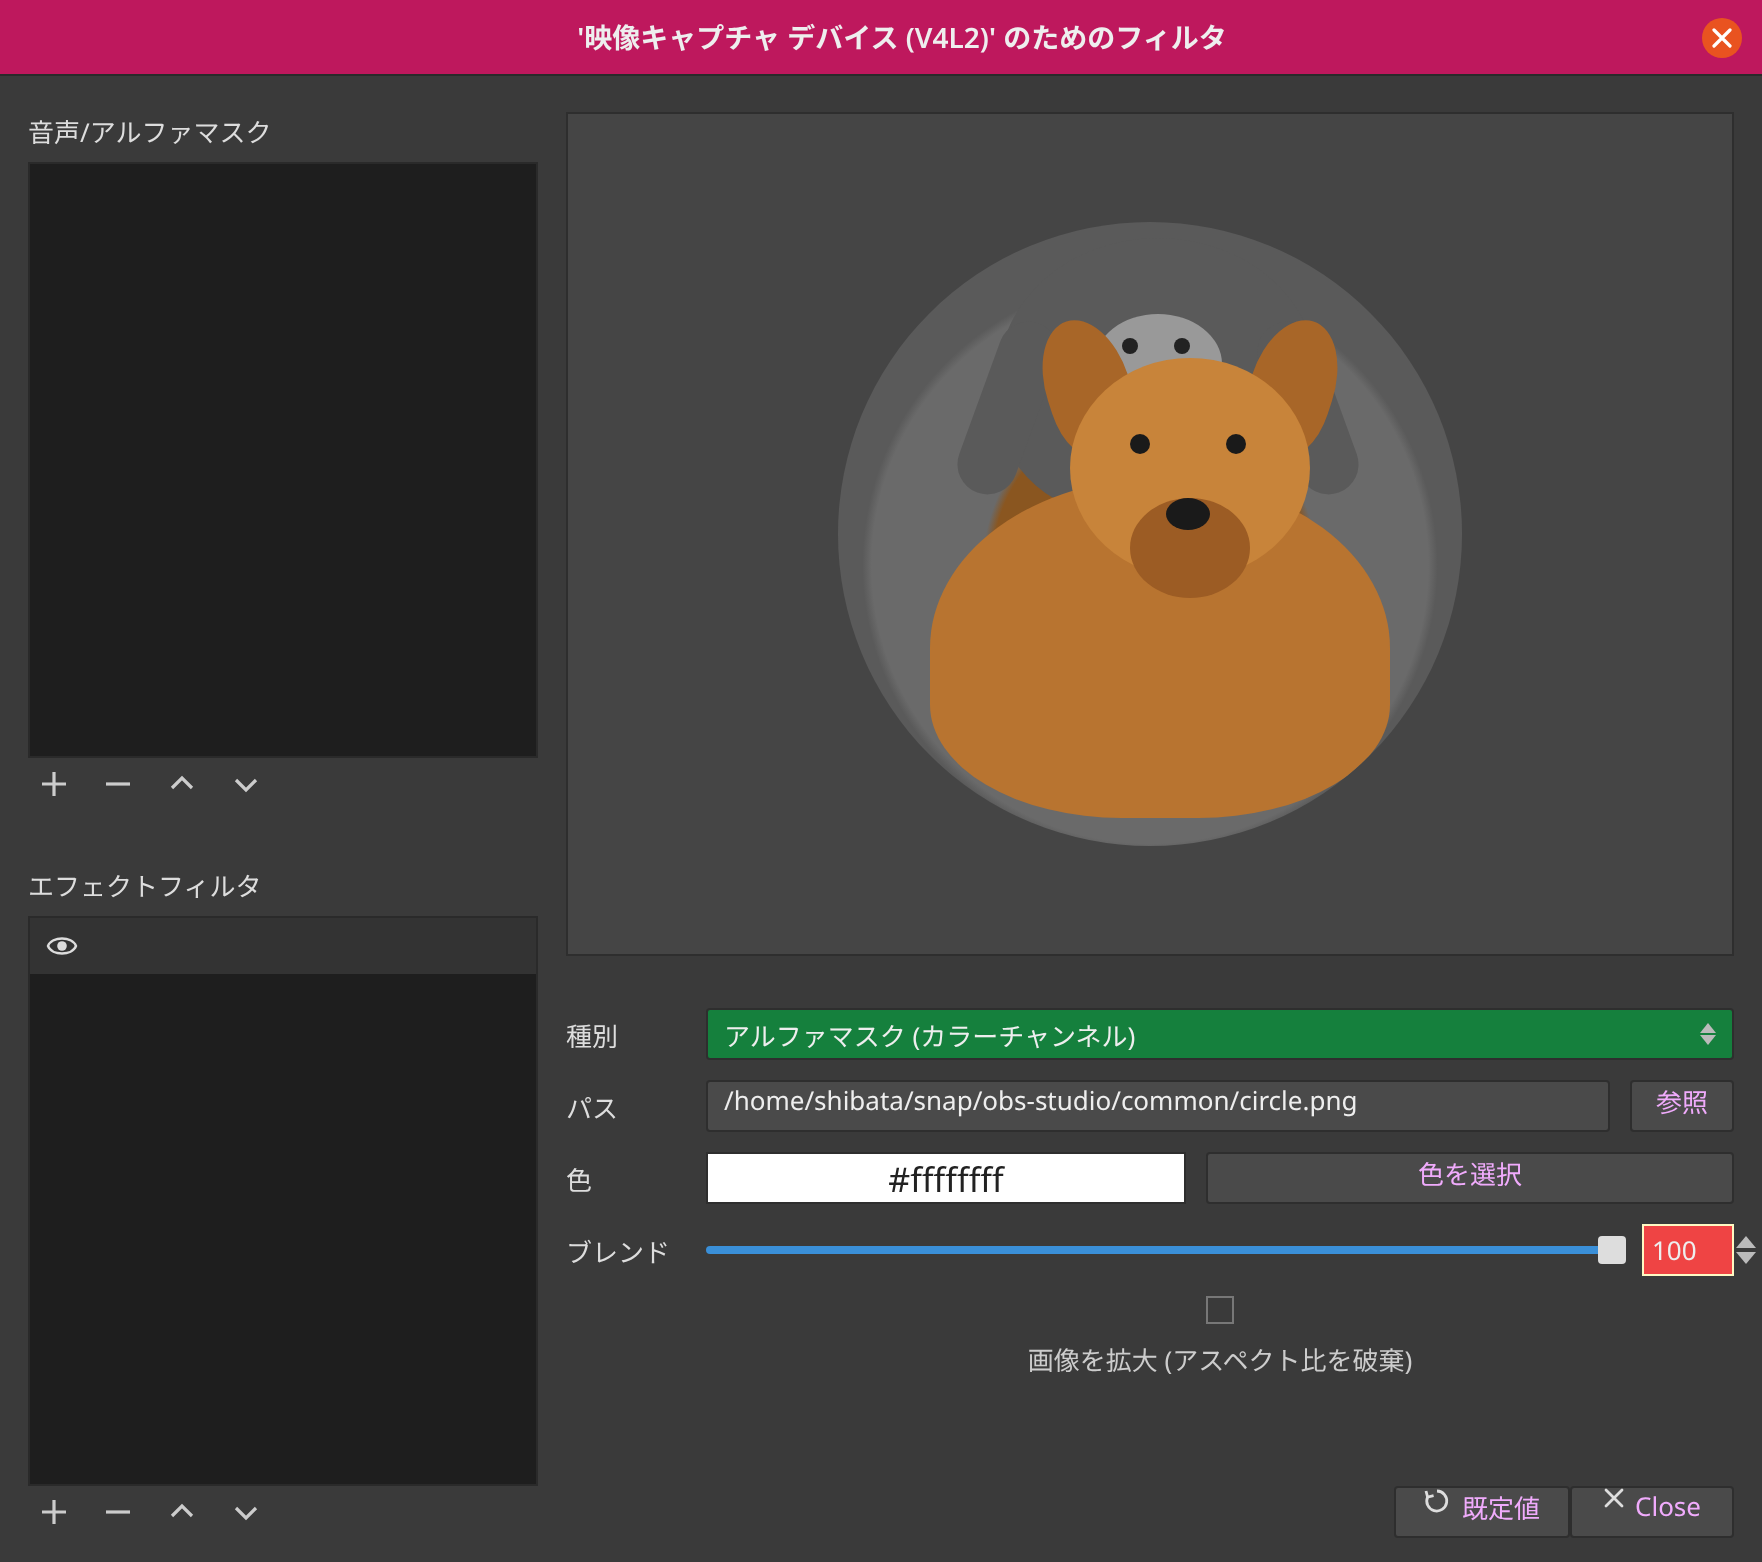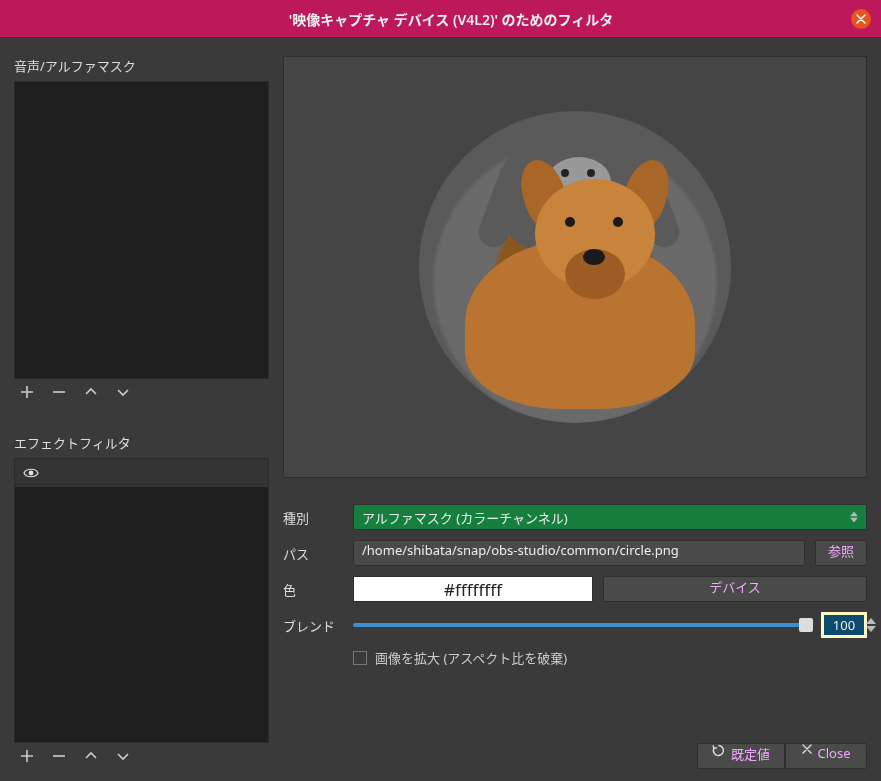--- a/index.html
+++ b/index.html
@@ -209,34 +209,35 @@
     display:flex; align-items:center; gap:8px;
   }
   .slider-track {
     flex:1; height:4px; background:#3a8fd8; position:relative; border-radius:2px;
   }
   .slider-thumb {
     position:absolute; right:0; top:50%; transform:translate(0,-50%);
     width:14px; height:14px; background:#ddd; border-radius:2px;
   }
   .spin {
-    width:46px; height:26px; background:#0c4a6e; border:3px solid #fef9c3;
-    display:flex; align-items:center; justify-content:center; padding:0 4px;
+    width:46px; height:26px; background:#ef4444; border:1px solid #fef9c3;
+    display:flex; align-items:center; justify-content:flex-start; padding:0 4px;
     color:#eee; position:relative;
   }
   .spin .arrows {
     position:absolute; right:-16px; top:0; height:100%;
     width:14px;
     display:flex; flex-direction:column; justify-content:center; gap:2px;
   }
 
   .checkbox-row {
     display:flex; align-items:center; gap:8px;
     margin-left: 70px;
     color:#ccc;
+    flex-direction:column;
   }
   .checkbox {
     width:14px; height:14px; border:1px solid #777; background:#3a3a3a;
   }
 
   .footer {
     margin-top:auto;
     display:flex;
     justify-content:flex-end;
     padding-top: 14px;
@@ -373,21 +374,21 @@
           <span>参照</span>
         </div>
       </div>
 
       <div class="prop-row">
         <div class="prop-label">色</div>
         <div class="color-swatch">
           <span>#ffffffff</span>
         </div>
         <div class="btn pickcolor">
-          <span>デバイス</span>
+          <span>色を選択</span>
         </div>
       </div>
 
       <div class="prop-row opacity">
         <div class="prop-label">ブレンド</div>
         <div class="slider-wrap">
           <div class="slider-track">
             <div class="slider-thumb"></div>
           </div>
           <div class="spin">

